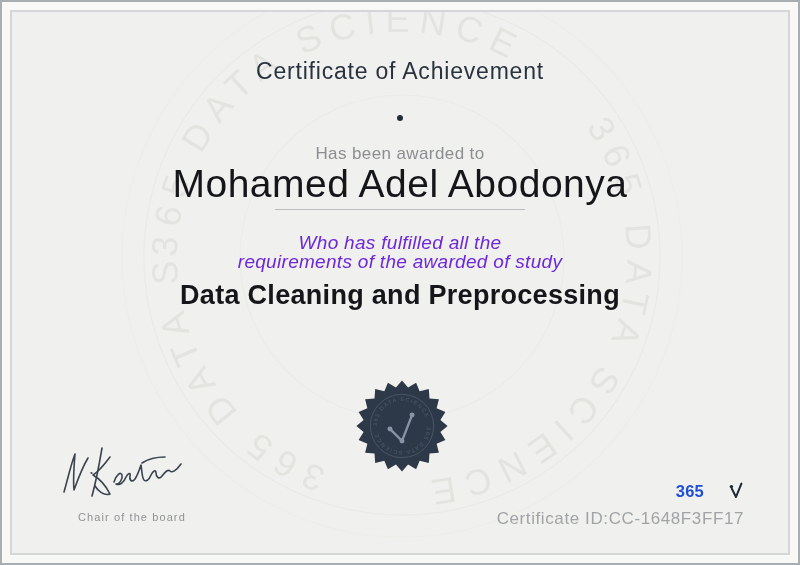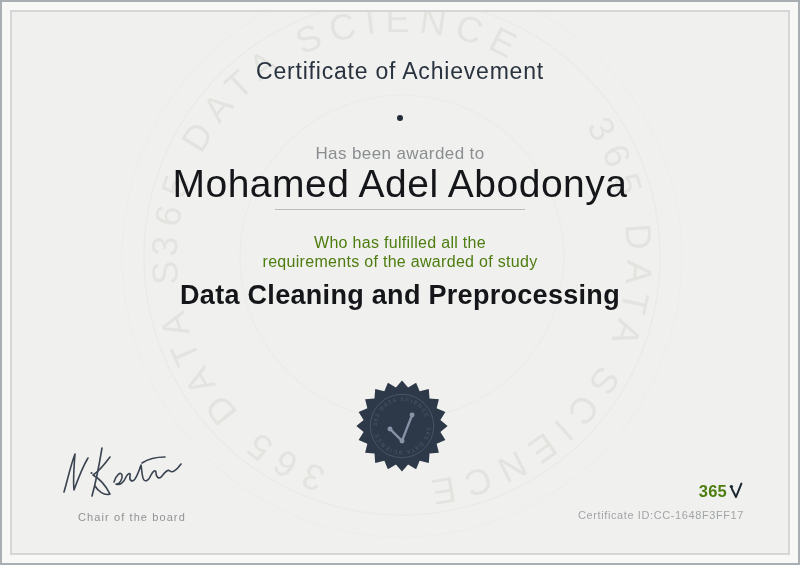--- a/index.html
+++ b/index.html
@@ -34,41 +34,41 @@
     top:132px;font-size:17px;color:#8b8e91;letter-spacing:0.4px;
   }
   .recipient-name{
     top:150px;font-size:39px;font-weight:400;color:#141619;letter-spacing:0.5px;text-align:center;
   }
   .name-divider{
     position:absolute;left:50%;top:197px;width:250px;margin-left:-125px;
     border-top:1px solid #babcbe;
   }
   .fulfillment{
-    top:221px;font-size:16px;color:#4d7c0f;line-height:19px;letter-spacing:0.3px;
+    top:221px;font-size:19px;color:#6d28d9;line-height:19px;letter-spacing:0.3px;font-style:italic;
   }
   .course-title{
     top:267px;font-size:27px;font-weight:700;color:#141619;line-height:32px;letter-spacing:0.3px;
   }
   .badge-wrap{position:absolute;left:342px;top:366px;width:96px;height:96px;}
   .badge-ring-text{
     font-family:"Liberation Sans","DejaVu Sans",sans-serif;
     font-size:5.6px;letter-spacing:1.4px;fill:#6671833;fill:#6b7789;opacity:.55;
   }
   .signature-wrap{position:absolute;left:46px;top:430px;width:140px;height:62px;}
   .signature-role{
     position:absolute;left:57px;top:499px;font-size:11px;color:#8f9295;letter-spacing:1.1px;margin-left:9px;
   }
   .brand-row{
     position:absolute;right:44px;top:470px;display:flex;align-items:center;
-    color:#4d7c0f;font-weight:700;font-size:16.5px;letter-spacing:0.2px;
+    color:#1d4ed8;font-weight:700;font-size:16.5px;letter-spacing:0.2px;gap:23px;
   }
   .brand-check{margin:0 1px 2px 2px;}
   .cert-id-row{
-    position:absolute;right:44px;top:497px;font-size:11px;color:#a1a4a7;letter-spacing:0.6px;
+    position:absolute;right:44px;top:497px;font-size:17px;color:#a1a4a7;letter-spacing:0.6px;
   }
 </style>
 </head>
 <body>
 
 <div class="frame-outer">
   <div class="frame-inner">
     <div class="content">
 
       <svg class="watermark-svg" width="780" height="545" viewBox="0 0 780 545" aria-hidden="true">

